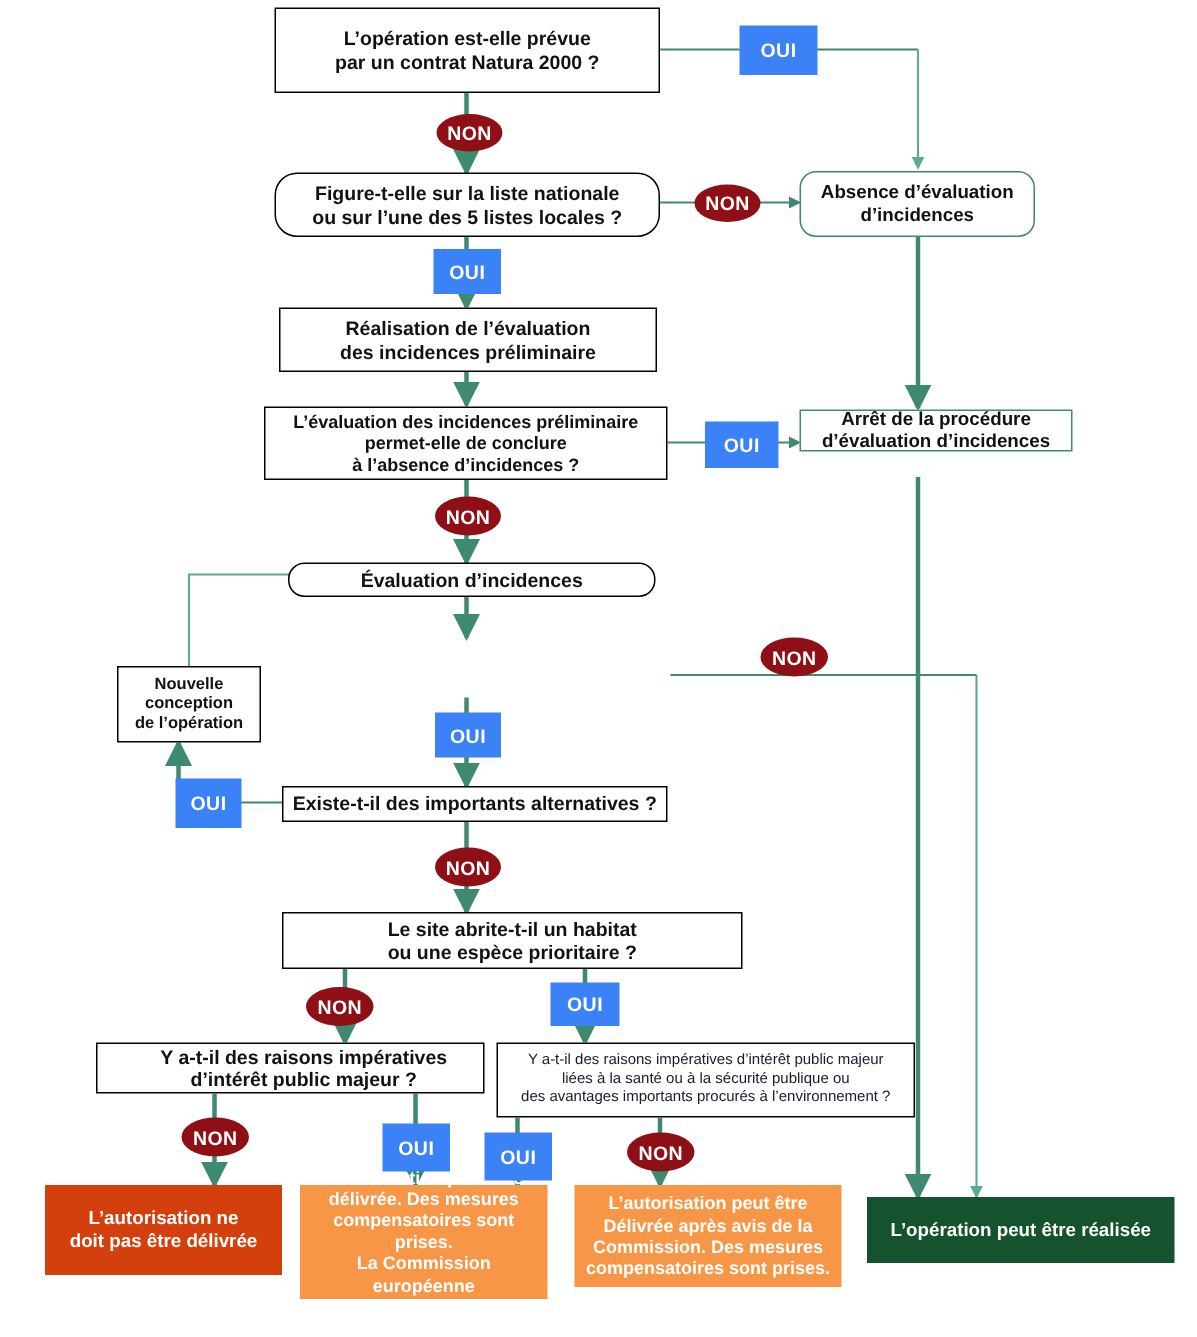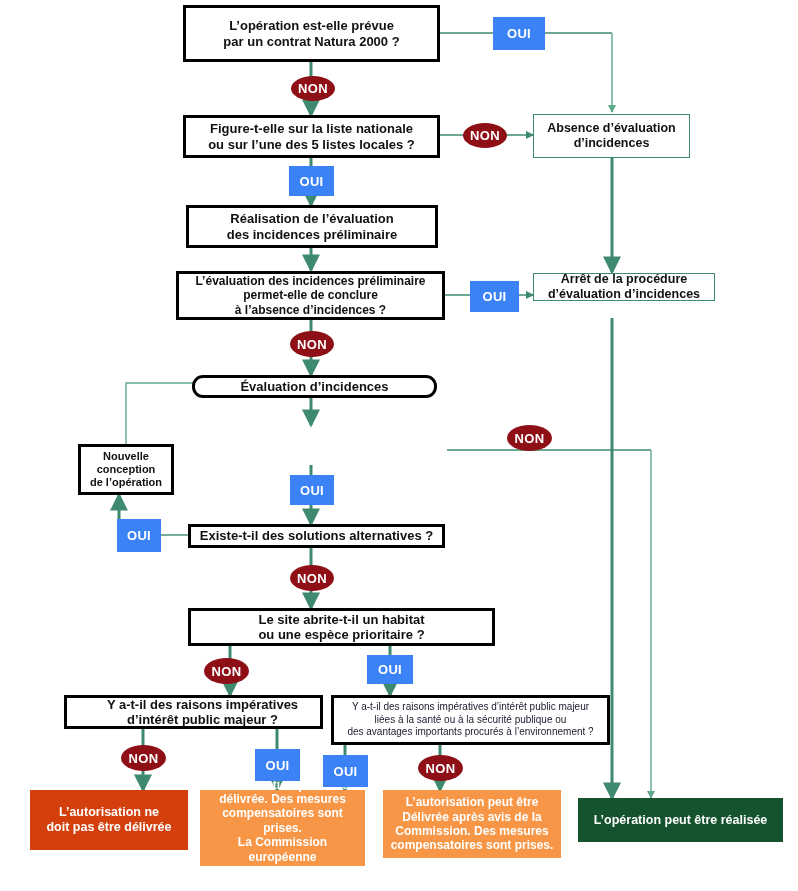--- a/index.html
+++ b/index.html
@@ -10,21 +10,21 @@
   #stage{position:absolute;left:0;top:0;width:798px;height:891px;}
   svg.edges{position:absolute;left:0;top:0;width:798px;height:891px;pointer-events:none;}
 
   .node{
     position:absolute;box-sizing:border-box;
     display:flex;align-items:center;justify-content:center;
     text-align:center;line-height:1.18;
   }
   
   .q{
-    background:#ffffff;border:3px solid #000000;
+    background:#ffffff;border:1px solid #000000;
     color:#111111;font-weight:bold;font-size:13px;
     padding:3px 6px;
   }
   .q.small{font-weight:normal;font-size:10px;color:#1a1a2e;line-height:1.25;}
   
   .t{
     background:#ffffff;border:1px solid #3E8A6E;
     color:#111111;font-weight:bold;font-size:12.5px;padding:3px 5px;
   }
   
@@ -103,25 +103,25 @@
       <path d="M440,745 L440,790" stroke-width="3" marker-end="url(#ah)"></path>
 
       <path d="M612,318 L612,798" stroke-width="3" marker-end="url(#ah)"></path>
     </g>
   </svg>
 
   <div class="node q" style="left:183px;top:5px;width:257px;height:57px;">
     <span>L’opération est-elle prévue<br>par un contrat Natura 2000 ?</span>
   </div>
 
-  <div class="node q" style="left:183px;top:115px;width:257px;height:43px;">
+  <div class="node q" style="left:183px;top:115px;width:257px;height:43px;border-radius:15px;">
     <span>Figure-t-elle sur la liste nationale<br>ou sur l’une des 5 listes locales ?</span>
   </div>
 
-  <div class="node t" style="left:533px;top:114px;width:157px;height:44px;">
+  <div class="node t" style="left:533px;top:114px;width:157px;height:44px;border-radius:11px;">
     <span>Absence d’évaluation<br>d’incidences</span>
   </div>
 
   <div class="node q" style="left:186px;top:205px;width:252px;height:43px;">
     <span>Réalisation de l’évaluation<br>des incidences préliminaire</span>
   </div>
 
   <div class="node q" style="left:176px;top:271px;width:269px;height:49px;font-size:12px;">
     <span>L’évaluation des incidences préliminaire<br>permet-elle de conclure<br>à l’absence d’incidences ?</span>
   </div>
@@ -133,21 +133,21 @@
   <div class="node q" style="left:192px;top:375px;width:245px;height:23px;border-radius:11px;">
     <span>Évaluation d’incidences</span>
   </div>
 
 
   <div class="node q" style="left:78px;top:444px;width:96px;height:51px;font-size:11px;">
     <span>Nouvelle<br>conception<br>de l’opération</span>
   </div>
 
   <div class="node q" style="left:188px;top:524px;width:257px;height:24px;">
-    <span>Existe-t-il des solutions alternatives ?</span>
+    <span>Existe-t-il des importants alternatives ?</span>
   </div>
 
   <div class="node q" style="left:188px;top:608px;width:307px;height:38px;">
     <span>Le site abrite-t-il un habitat<br>ou une espèce prioritaire ?</span>
   </div>
 
   <div class="node q" style="left:64px;top:695px;width:259px;height:34px;padding-left:24px;">
     <span>Y a-t-il des raisons impératives<br>d’intérêt public majeur ?</span>
   </div>
 

